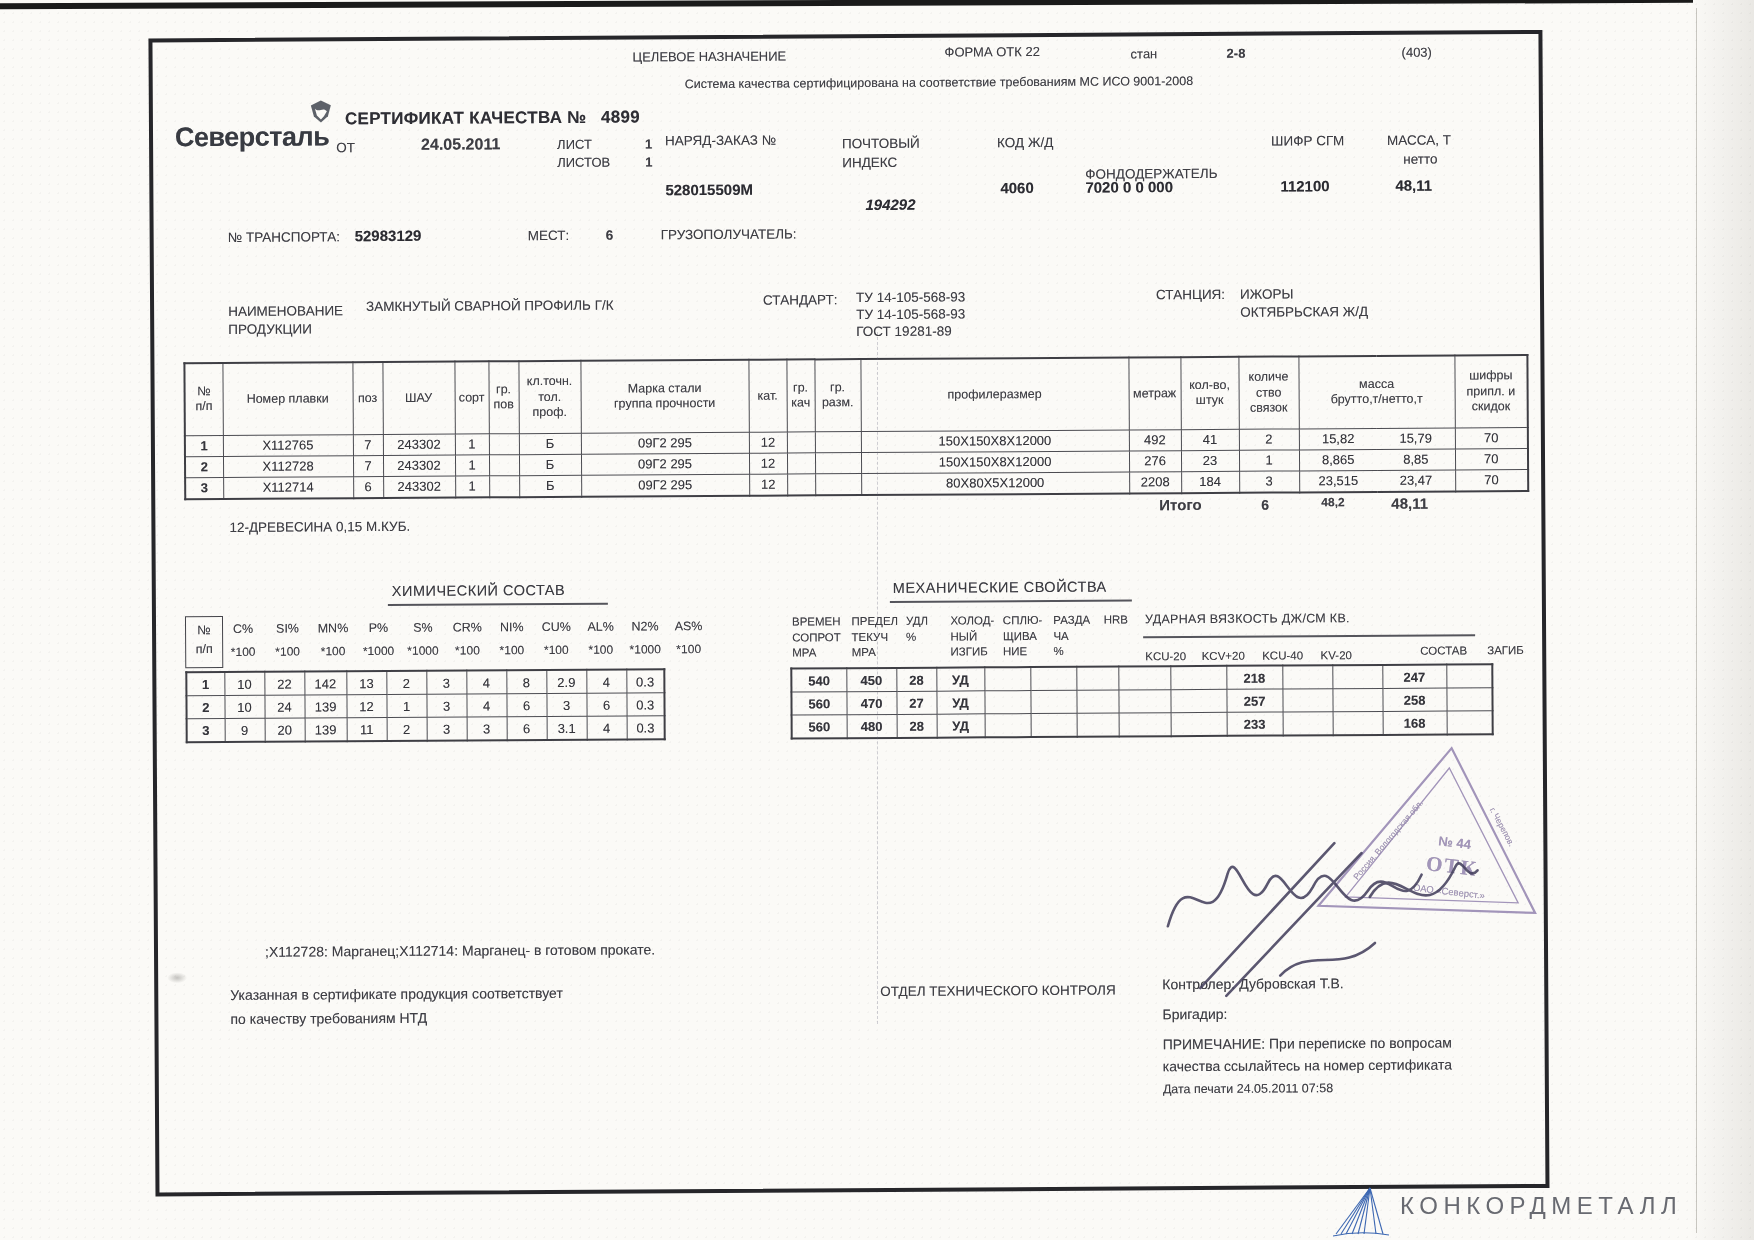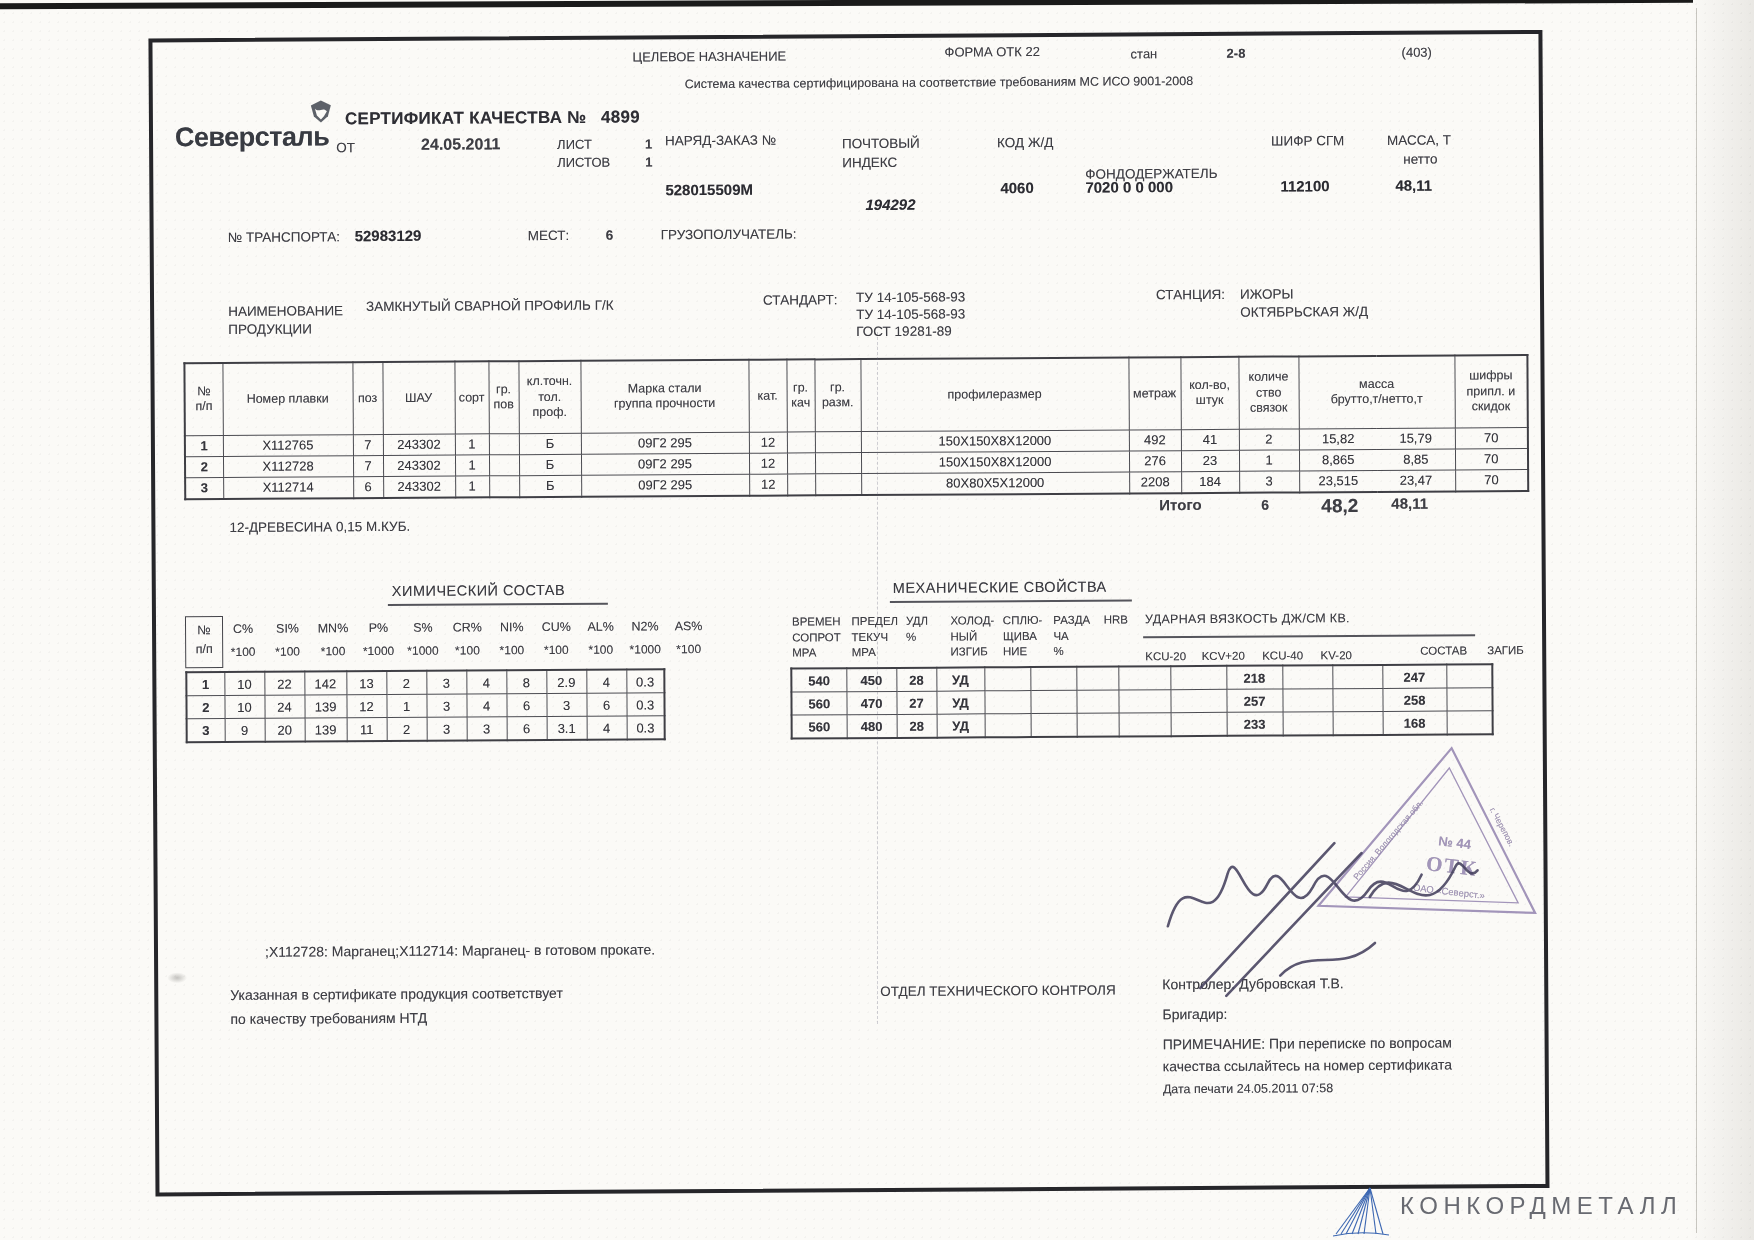--- a/index.html
+++ b/index.html
@@ -229,21 +229,21 @@
             <td>3</td>
             <td class="no-r">23,515</td>
             <td class="no-l">23,47</td>
             <td>70</td>
           </tr>
         </tbody>
     </table>
 
     <div class="abs" style="left:1160px; top:498px; font-size:15px; font-weight:bold;">Итого</div>
     <div class="abs" style="left:1262px; top:499px; font-size:14px; font-weight:bold;">6</div>
-    <div class="abs" style="left:1322px; top:498px; font-size:19px; font-weight:bold;">48,2</div>
+    <div class="abs" style="left:1322px; top:498px; font-size:12px; font-weight:bold;">48,2</div>
     <div class="abs" style="left:1392px; top:498px; font-size:15px; font-weight:bold;">48,11</div>
     <div class="abs lbl2" style="left:230px; top:516px;">12-ДРЕВЕСИНА 0,15 М.КУБ.</div>
 
     <div class="abs sec-title" style="left:392px; top:580px;">ХИМИЧЕСКИЙ СОСТАВ</div>
     <div class="underline" style="left:388px; top:601px; width:220px;"></div>
     <div class="npp-box">
       <span style="display:block;">№</span>
       <span style="display:block;">п/п</span>
     </div>
     <div class="abs" style="left:223px; top:618px;">

